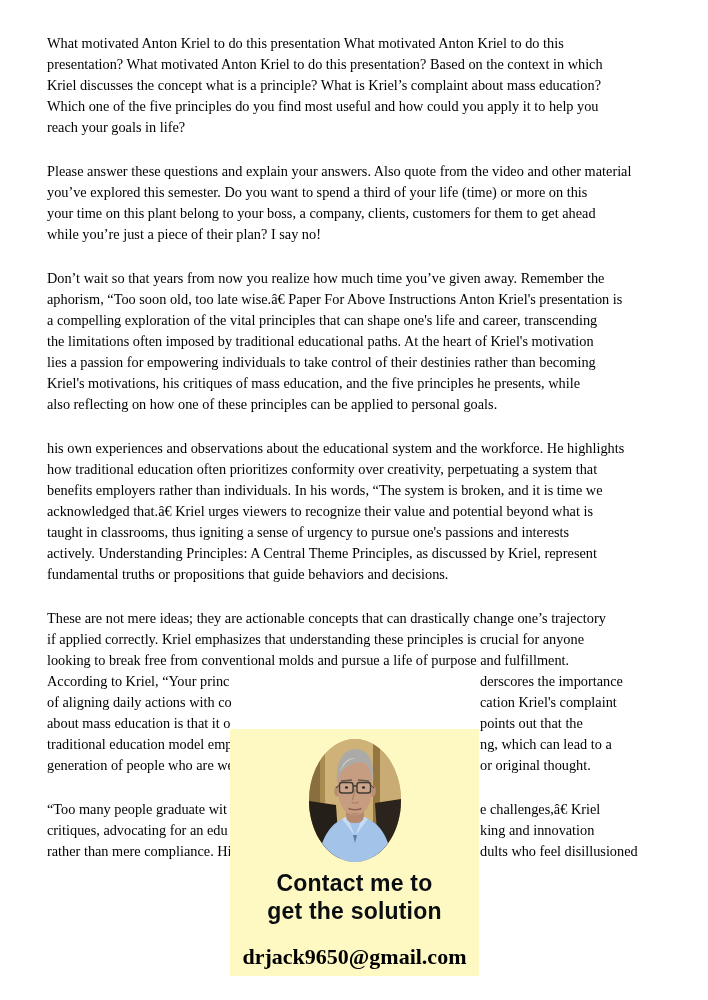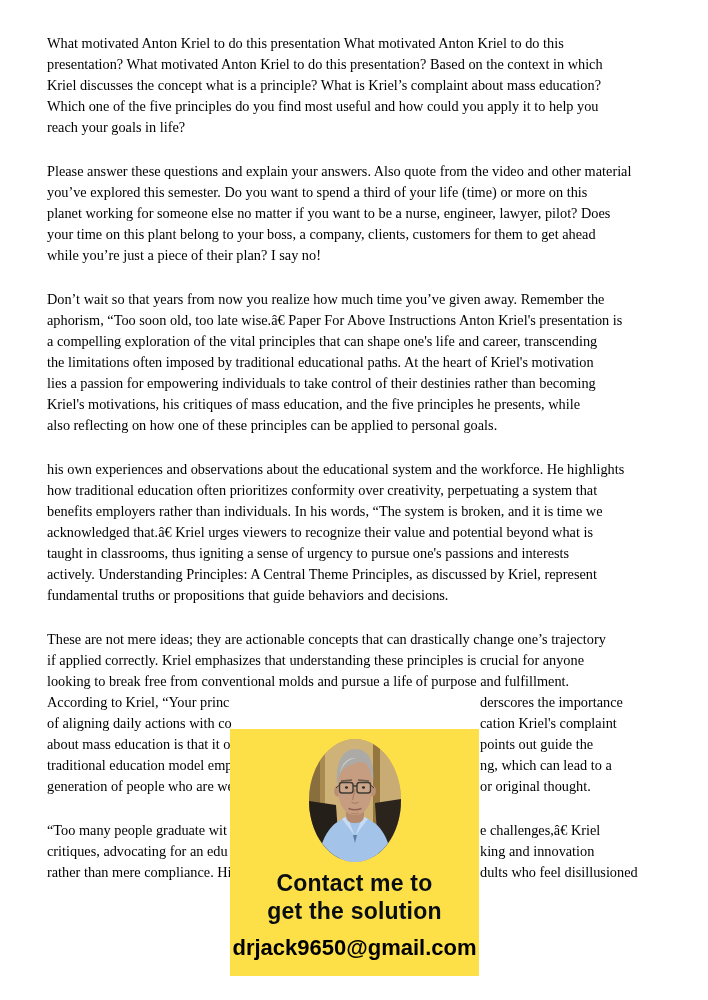--- a/index.html
+++ b/index.html
@@ -15,41 +15,40 @@
     position:absolute;left:230px;top:729px;width:249px;height:247px;z-index:5;
     display:flex;flex-direction:column;align-items:center;
   }
   .photo{width:92px;height:123px;margin-top:10px;flex:none;}
   .headline{
     margin-top:7px;text-align:center;
     font-family:"Liberation Sans","DejaVu Sans",sans-serif;
     font-weight:700;font-size:23px;line-height:28px;color:#0a0e11;letter-spacing:.2px;
   }
   .email{
-    margin-top:11px;font-family:Liberation Sans, sans-serif;
+    margin-top:20px;font-family:Liberation Serif, serif;
     font-weight:700;font-size:22px;line-height:24px;color:#000;
   }
 </style>
 </head>
 <body>
 
 <div class="page">
 
   <div class="text-column">
       <div class="para">
         <div class="line">What motivated Anton Kriel to do this presentation What motivated Anton Kriel to do this</div>
         <div class="line">presentation? What motivated Anton Kriel to do this presentation? Based on the context in which</div>
         <div class="line">Kriel discusses the concept what is a principle? What is Kriel’s complaint about mass education?</div>
         <div class="line">Which one of the five principles do you find most useful and how could you apply it to help you</div>
         <div class="line">reach your goals in life?</div>
       </div>
       <div class="para">
         <div class="line">Please answer these questions and explain your answers. Also quote from the video and other material</div>
         <div class="line">you’ve explored this semester. Do you want to spend a third of your life (time) or more on this</div>
-        <div class="line">planet working for someone else no matter if you want to be a nurse, engineer, lawyer, pilot? Does</div>
         <div class="line">your time on this plant belong to your boss, a company, clients, customers for them to get ahead</div>
         <div class="line">while you’re just a piece of their plan? I say no!</div>
       </div>
       <div class="para">
         <div class="line">Don’t wait so that years from now you realize how much time you’ve given away. Remember the</div>
         <div class="line">aphorism, “Too soon old, too late wise.â€ Paper For Above Instructions Anton Kriel's presentation is</div>
         <div class="line">a compelling exploration of the vital principles that can shape one's life and career, transcending</div>
         <div class="line">the limitations often imposed by traditional educational paths. At the heart of Kriel's motivation</div>
         <div class="line">lies a passion for empowering individuals to take control of their destinies rather than becoming</div>
         <div class="line">Kriel's motivations, his critiques of mass education, and the five principles he presents, while</div>
@@ -63,32 +62,32 @@
         <div class="line">taught in classrooms, thus igniting a sense of urgency to pursue one's passions and interests</div>
         <div class="line">actively. Understanding Principles: A Central Theme Principles, as discussed by Kriel, represent</div>
         <div class="line">fundamental truths or propositions that guide behaviors and decisions.</div>
       </div>
       <div class="para">
         <div class="line">These are not mere ideas; they are actionable concepts that can drastically change one’s trajectory</div>
         <div class="line">if applied correctly. Kriel emphasizes that understanding these principles is crucial for anyone</div>
         <div class="line">looking to break free from conventional molds and pursue a life of purpose and fulfillment.</div>
         <div class="line"><span>According to Kriel, “Your princ</span><span class="frag-right">derscores the importance</span></div>
         <div class="line"><span>of aligning daily actions with co</span><span class="frag-right">cation Kriel's complaint</span></div>
-        <div class="line"><span>about mass education is that it o</span><span class="frag-right">points out guide the</span></div>
+        <div class="line"><span>about mass education is that it o</span><span class="frag-right">points out that the</span></div>
         <div class="line"><span>traditional education model emp</span><span class="frag-right">ng, which can lead to a</span></div>
         <div class="line"><span>generation of people who are we</span><span class="frag-right">or original thought.</span></div>
       </div>
       <div class="para">
         <div class="line"><span>“Too many people graduate wit</span><span class="frag-right">e challenges,â€ Kriel</span></div>
         <div class="line"><span>critiques, advocating for an edu</span><span class="frag-right">king and innovation</span></div>
         <div class="line"><span>rather than mere compliance. Hi</span><span class="frag-right">dults who feel disillusioned</span></div>
       </div>
     </div>
 
-  <div class="overlay" title="elderly man with glasses wearing light blue shirt" style="background: #fde047;">
+  <div class="overlay" title="elderly man with glasses wearing light blue shirt" style="background: #fef9c3;">
     <div class="photo">
       <svg width="92" height="123" viewBox="0 0 92 123" xmlns="http://www.w3.org/2000/svg">
         <defs>
           <clipPath id="ovalClip">
               <ellipse cx="46" cy="61.5" rx="46" ry="61.5"></ellipse>
             </clipPath>
         </defs>
         <g clip-path="url(#ovalClip)">
           <rect x="0" y="0" width="92" height="123" fill="#c3a368"></rect>
           <rect x="0" y="0" width="11" height="123" fill="#8a6f3e"></rect>

